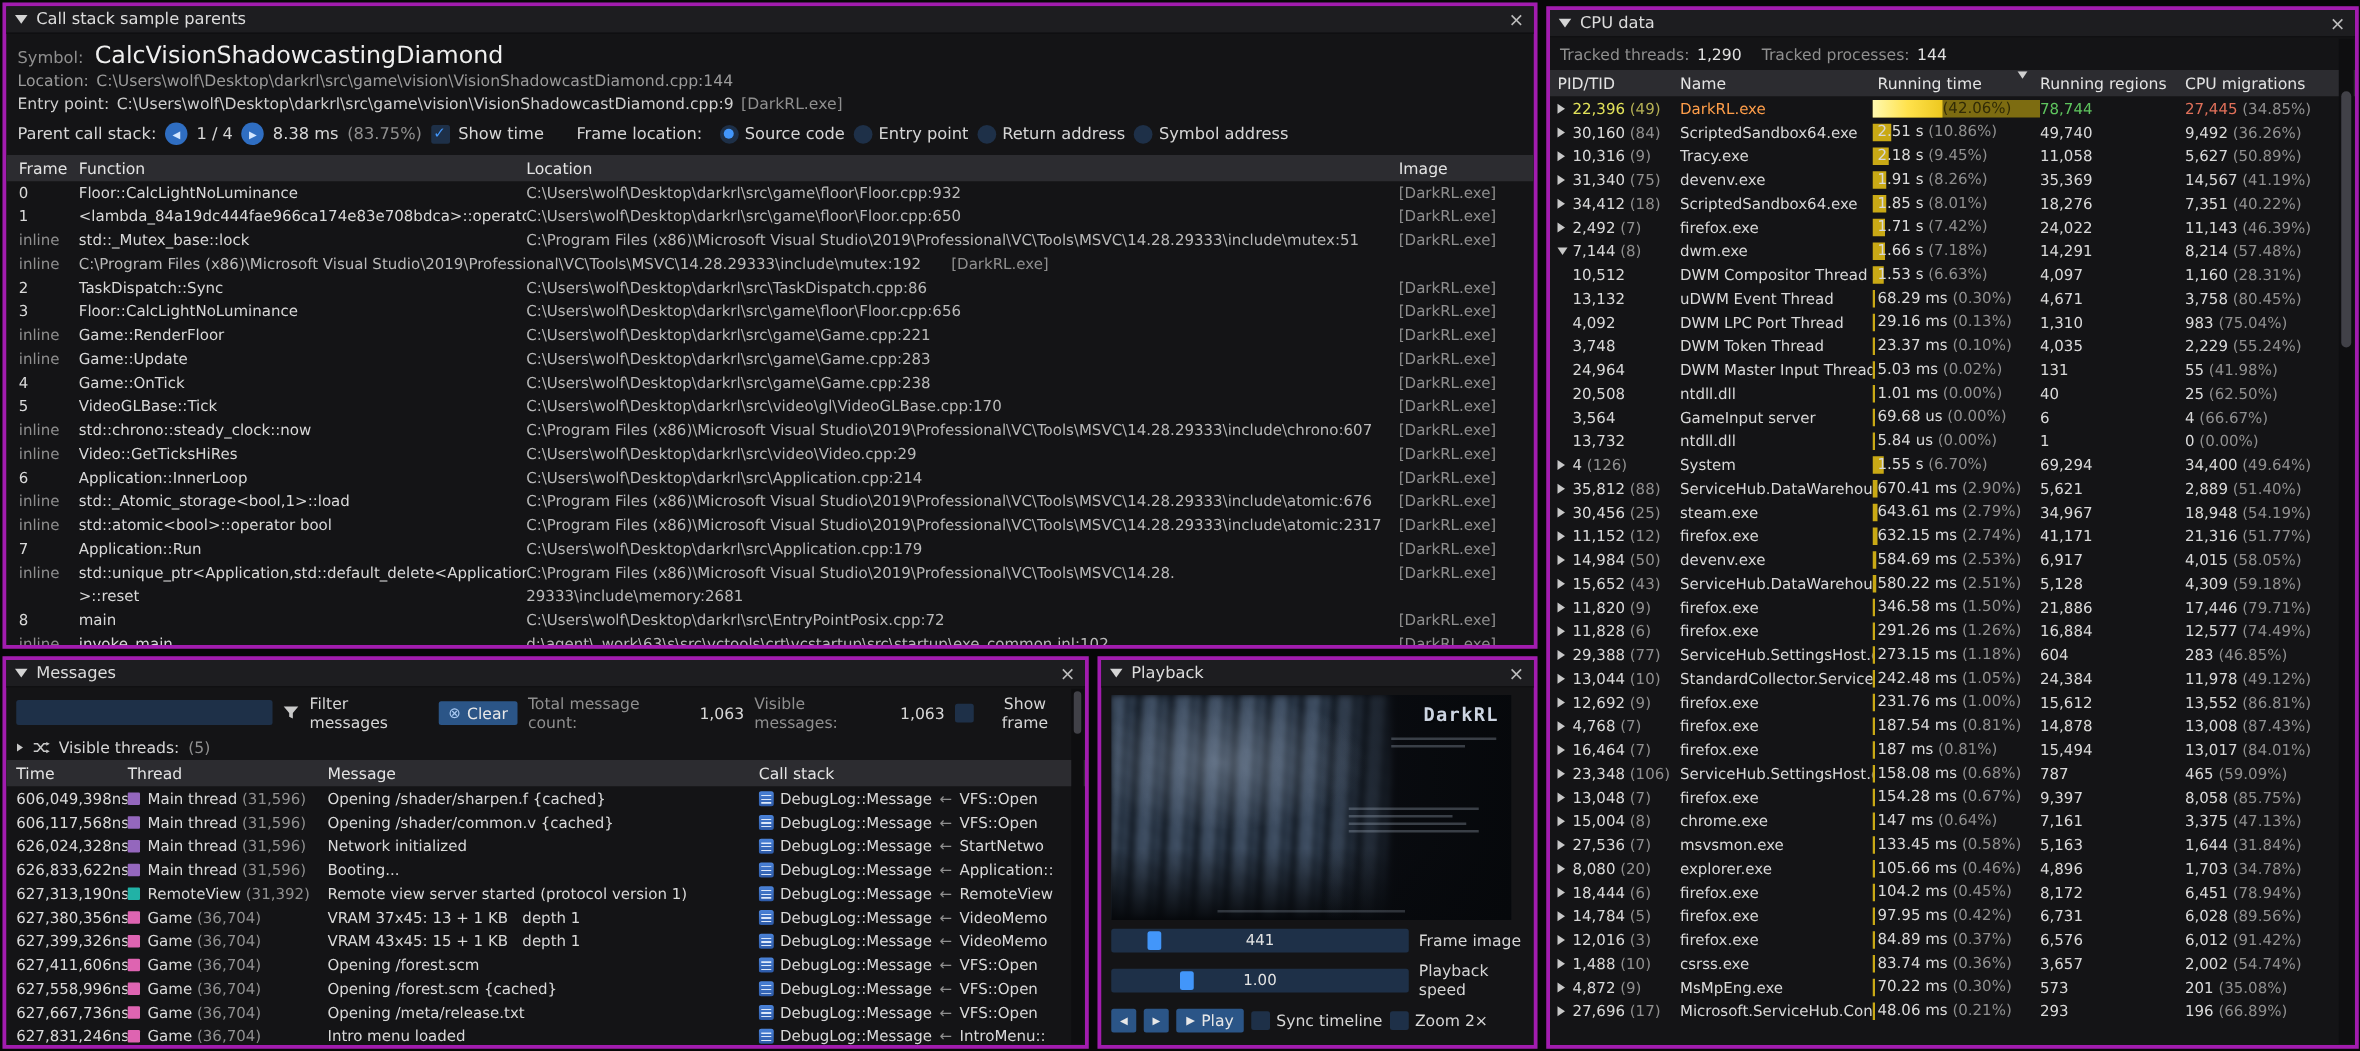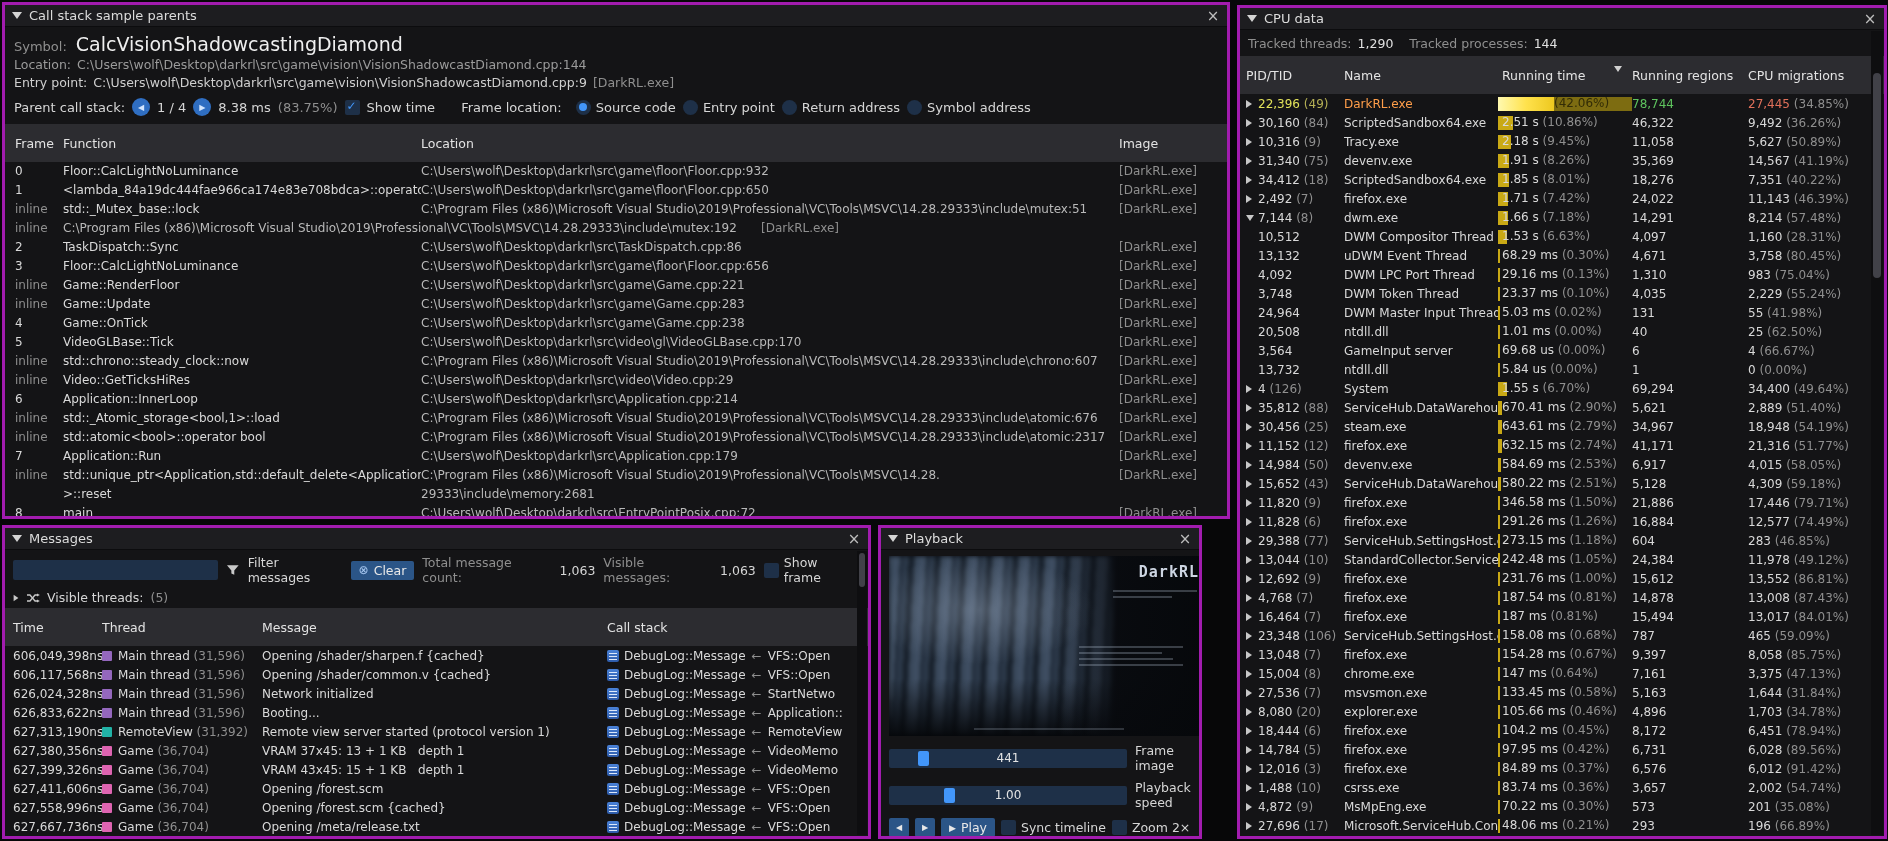--- a/index.html
+++ b/index.html
@@ -10,21 +10,21 @@
   .window { position:absolute; background:#141416; border:3px solid #a21caf; overflow:hidden; }
   .titlebar { height:22px; background:#1d1d20; display:flex; align-items:center; gap:7px; padding:0 7px; border-bottom:1px solid #0c0c0e; }
   .collapse { width:0; height:0; border-left:5px solid transparent; border-right:5px solid transparent; border-top:7px solid #d4d4d4; }
   .title { font-size:13px; color:#dcdcdc; }
   .close { margin-left:auto; color:#bdbdbd; font-size:15px; line-height:14px; width:14px; text-align:center; }
 
   .dim { color:#8f8f8f; }
   .c { overflow:hidden; white-space:nowrap; }
   .pre { white-space:pre; }
 
-  .table-header { display:flex; background:#2c2c30; height:38px; align-items:center; font-size:12.5px; }
+  .table-header { display:flex; background:#2c2c30; height:21px; align-items:center; font-size:12.5px; }
   .table-header .c { color:#e3e3e3; }
 
   
   #win-callstack { left:2px; top:2px; width:1228px; height:517px; }
   .cs-head { padding-left:9px; }
   .sym-row { margin-top:6px; display:flex; align-items:baseline; gap:9px; }
   .sym-label { font-size:13px; color:#8f8f8f; }
   .sym-name { font-size:19px; color:#efefef; }
   .loc-row { margin-top:2px; font-size:12.5px; color:#9b9b9b; display:flex; gap:6px; }
   .entry-row { margin-top:3px; font-size:12.5px; color:#cfcfcf; display:flex; gap:6px; }
@@ -42,42 +42,42 @@
   .cs-func { width:358px; flex:none; }
   .cs-loc { width:698px; flex:none; color:#b9b9b9; }
   .cs-img { flex:1; }
 
   
   #win-messages { left:2px; top:525px; width:869px; height:314px; }
   .msg-toolbar { display:flex; align-items:center; gap:8px; padding:5px 8px 4px; font-size:12.5px; color:#d6d6d6; }
   .filter-input { width:205px; height:20px; background:#1e3048; border:none; border-radius:2px; color:#dcdcdc; padding:0 5px; outline:none; font:12px "DejaVu Sans",sans-serif; flex:none; }
   .btn { display:inline-flex; align-items:center; gap:5px; background:#2b5587; border-radius:2px; padding:2px 8px; font-size:12.5px; color:#e8e8e8; flex:none; }
   .clr { color:#a9c9f2; font-size:12px; }
-  .cb-wrap { display:inline-flex; align-items:center; gap:5px; }
+  .cb-wrap { display:inline-flex; align-items:center; gap:5px;text-align:center; }
   .cb-wrap.right { margin-left:auto; margin-right:4px; }
   .msg-threads { display:flex; align-items:center; gap:7px; padding:1px 8px 3px; height:19px; font-size:12.5px; color:#d6d6d6; }
   .m-time { width:97px; padding-left:8px; flex:none; }
   .m-thread { width:160px; flex:none; display:flex; align-items:center; }
   .m-msg { width:345px; flex:none; white-space:pre; }
   .m-cs { flex:1; display:flex; align-items:center; gap:5px; }
   .msg-row { display:flex; align-items:center; height:19px; font-size:12px; color:#d9d9d9; }
   .tsq { width:10px; height:10px; border-radius:1px; margin-right:6px; flex:none; }
   .cs-icon { width:12px; height:12px; border-radius:2px; background:linear-gradient(#4a82d8,#2d5aa8); position:relative; flex:none; }
   .cs-icon::after { content:""; position:absolute; left:2px; right:2px; top:3px; height:7px;
                     background:repeating-linear-gradient(180deg,#dce8fa 0 1px,transparent 1px 3px); }
   .arr { margin:0 1px; }
 
   
   .tri { display:inline-block; width:0; height:0; }
   .tri.r { border-top:4px solid transparent; border-bottom:4px solid transparent; border-left:6px solid #c8c8c8; }
   .tri.d { border-left:4px solid transparent; border-right:4px solid transparent; border-top:6px solid #c8c8c8; }
   .tri.none { visibility:hidden; border-left:6px solid transparent; }
 
   
-  #win-playback { left:878px; top:525px; width:324px; height:314px; }
+  #win-playback { left:878px; top:525px; width:352px; height:314px; }
   .pb-image { position:relative; width:320px; height:180px; margin:6px 8px 0; background:#0a0d12; overflow:hidden; }
   .forest { position:absolute; top:0; bottom:0; left:0; width:70%;
             background:repeating-linear-gradient(93deg,#46566b 0 4px,#2c3a4c 4px 7px,#56677e 7px 10px,#1f2a38 10px 16px,#3c4c60 16px 19px,#141c26 19px 26px);
             filter:blur(2.5px); }
   .fog { position:absolute; inset:0; background:
            radial-gradient(ellipse 60% 50% at 28% 30%, rgba(190,205,225,0.30), rgba(190,205,225,0) 60%),
            linear-gradient(90deg, rgba(10,13,18,0) 52%, rgba(8,10,14,0.78) 72%, rgba(6,8,11,0.94) 100%),
            linear-gradient(0deg, rgba(5,7,10,0.95) 0%, rgba(5,7,10,0.55) 14%, rgba(5,7,10,0) 32%); }
   .pb-logo { position:absolute; top:7px; right:10px; font-family:"DejaVu Sans Mono",monospace; font-weight:bold; font-size:15px; letter-spacing:1px; color:#cdd5e2; text-shadow:1px 1px 0 #05070a; }
   .pb-sub { position:absolute; top:30px; right:12px; width:84px; }
@@ -621,21 +621,21 @@
       <div class="cpu-row">
         <div class="c p-pid">
           <span class="tri-box">
             <span class="tri r"></span>
           </span>
           <span class="pid">30,160</span>
           <span class="dim">&nbsp;(84)</span>
         </div>
         <div class="c p-name">ScriptedSandbox64.exe</div>
         <div class="c p-time"><span class="bar" style="width:max(10.86%,1.5px)"></span><span class="tv">2.51 s</span><span class="dim pv">&nbsp;(10.86%)</span></div>
-        <div class="c p-reg">46,322</div>
+        <div class="c p-reg">49,740</div>
         <div class="c p-mig"><span class="mv">9,492</span><span class="dim">&nbsp;(36.26%)</span></div>
       </div>
       <div class="cpu-row">
         <div class="c p-pid">
           <span class="tri-box">
             <span class="tri r"></span>
           </span>
           <span class="pid">10,316</span>
           <span class="dim">&nbsp;(9)</span>
         </div>

